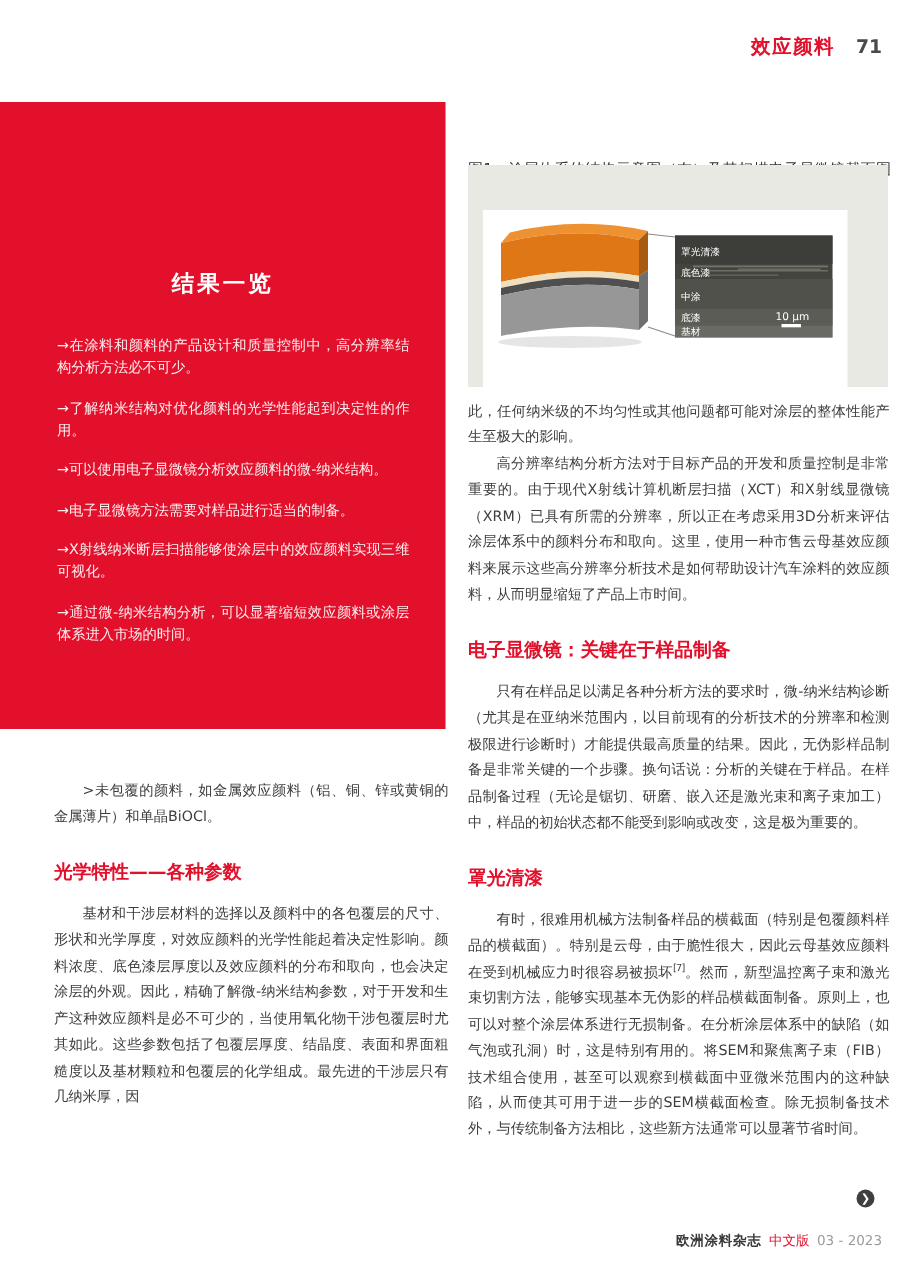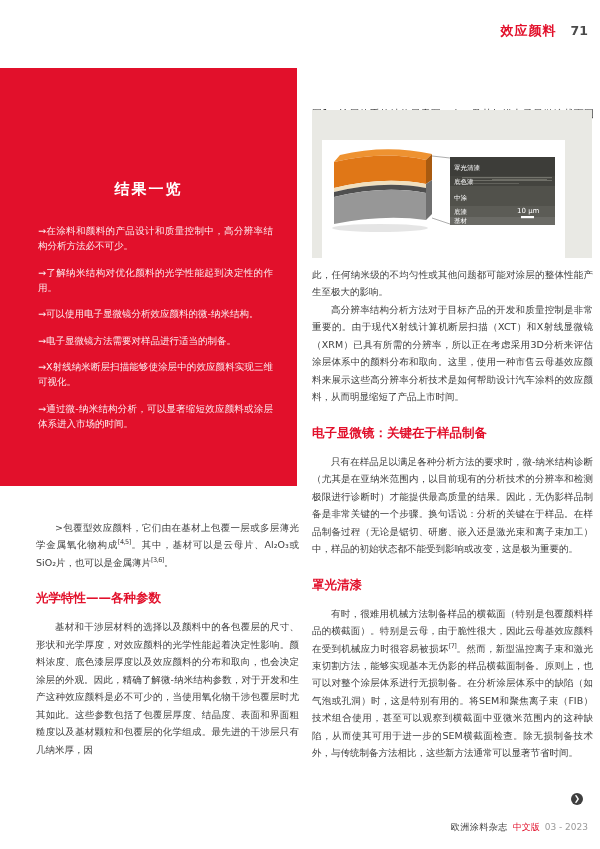--- a/index.html
+++ b/index.html
@@ -33,21 +33,21 @@
   .col p.indent { text-indent:2em; }
   .col h3 { color:#e2102b; font-size:12.5px; font-weight:bold; margin:15px 0 9px 0; text-align:left; }
   .sup { font-size:6.5px; vertical-align:super; letter-spacing:-0.5px; }
 
   
   .continuation { position:absolute; left:571px; top:793px; width:12px; height:12px; border-radius:50%;
     background:#3f3f3f; color:#ffffff; font-size:7.5px; line-height:12px; text-align:center; font-weight:bold; }
 
   
   .footer { position:absolute; right:12px; top:821px; font-size:9px; display:flex; gap:5px; align-items:baseline; }
-  .footer .fjournal { color:#3a3a3a; font-weight:normal; letter-spacing:0.5px; }
+  .footer .fjournal { color:#3a3a3a; font-weight:bold; letter-spacing:0.5px; }
   .footer .fedition { color:#e2102b; font-weight:normal; }
   .footer .fissue { color:#9a9a9a; }
 </style>
 </head>
 <body>
 
 <div id="page">
 
   <div class="header">
     <span class="htitle">效应颜料</span>
@@ -112,21 +112,21 @@
   <div class="col right-col">
     <p><span>此，任何纳米级的不均匀性或其他问题都可能对涂层的整体性能产生至极大的影响。</span></p>
     <p class="indent"><span>高分辨率结构分析方法对于目标产品的开发和质量控制是非常重要的。由于现代X射线计算机断层扫描（XCT）和X射线显微镜（XRM）已具有所需的分辨率，所以正在考虑采用3D分析来评估涂层体系中的颜料分布和取向。这里，使用一种市售云母基效应颜料来展示这些高分辨率分析技术是如何帮助设计汽车涂料的效应颜料，从而明显缩短了产品上市时间。</span></p>
     <h3>电子显微镜：关键在于样品制备</h3>
     <p class="indent"><span>只有在样品足以满足各种分析方法的要求时，微-纳米结构诊断（尤其是在亚纳米范围内，以目前现有的分析技术的分辨率和检测极限进行诊断时）才能提供最高质量的结果。因此，无伪影样品制备是非常关键的一个步骤。换句话说：分析的关键在于样品。在样品制备过程（无论是锯切、研磨、嵌入还是激光束和离子束加工）中，样品的初始状态都不能受到影响或改变，这是极为重要的。</span></p>
     <h3>罩光清漆</h3>
     <p class="indent"><span>有时，很难用机械方法制备样品的横截面（特别是包覆颜料样品的横截面）。特别是云母，由于脆性很大，因此云母基效应颜料在受到机械应力时很容易被损坏</span><span class="sup">[7]</span><span>。然而，新型温控离子束和激光束切割方法，能够实现基本无伪影的样品横截面制备。原则上，也可以对整个涂层体系进行无损制备。在分析涂层体系中的缺陷（如气泡或孔洞）时，这是特别有用的。将SEM和聚焦离子束（FIB）技术组合使用，甚至可以观察到横截面中亚微米范围内的这种缺陷，从而使其可用于进一步的SEM横截面检查。除无损制备技术外，与传统制备方法相比，这些新方法通常可以显著节省时间。</span></p>
   </div>
 
   <div class="col left-col">
-    <p class="indent"><span>&gt;包覆型效应颜料，它们由在基材上包覆一层或多层薄光学金属氧化物构成</span><span class="sup">[4,5]</span><span>。其中，基材可以是云母片、Al₂O₃或SiO₂片，也可以是金属薄片</span><span class="sup">[3,6]</span><span>。</span></p>
+    <p class="indent"><span>&gt;未包覆的颜料，如金属效应颜料（铝、铜、锌或黄铜的金属薄片）和单晶BiOCl。</span></p>
     <h3>光学特性——各种参数</h3>
     <p class="indent"><span>基材和干涉层材料的选择以及颜料中的各包覆层的尺寸、形状和光学厚度，对效应颜料的光学性能起着决定性影响。颜料浓度、底色漆层厚度以及效应颜料的分布和取向，也会决定涂层的外观。因此，精确了解微-纳米结构参数，对于开发和生产这种效应颜料是必不可少的，当使用氧化物干涉包覆层时尤其如此。这些参数包括了包覆层厚度、结晶度、表面和界面粗糙度以及基材颗粒和包覆层的化学组成。最先进的干涉层只有几纳米厚，因</span></p>
   </div>
 
   <div class="continuation">❯</div>
 
   <div class="footer">
     <span class="fjournal">欧洲涂料杂志</span>
     <span class="fedition">中文版</span>
     <span class="fissue">03 - 2023</span>

